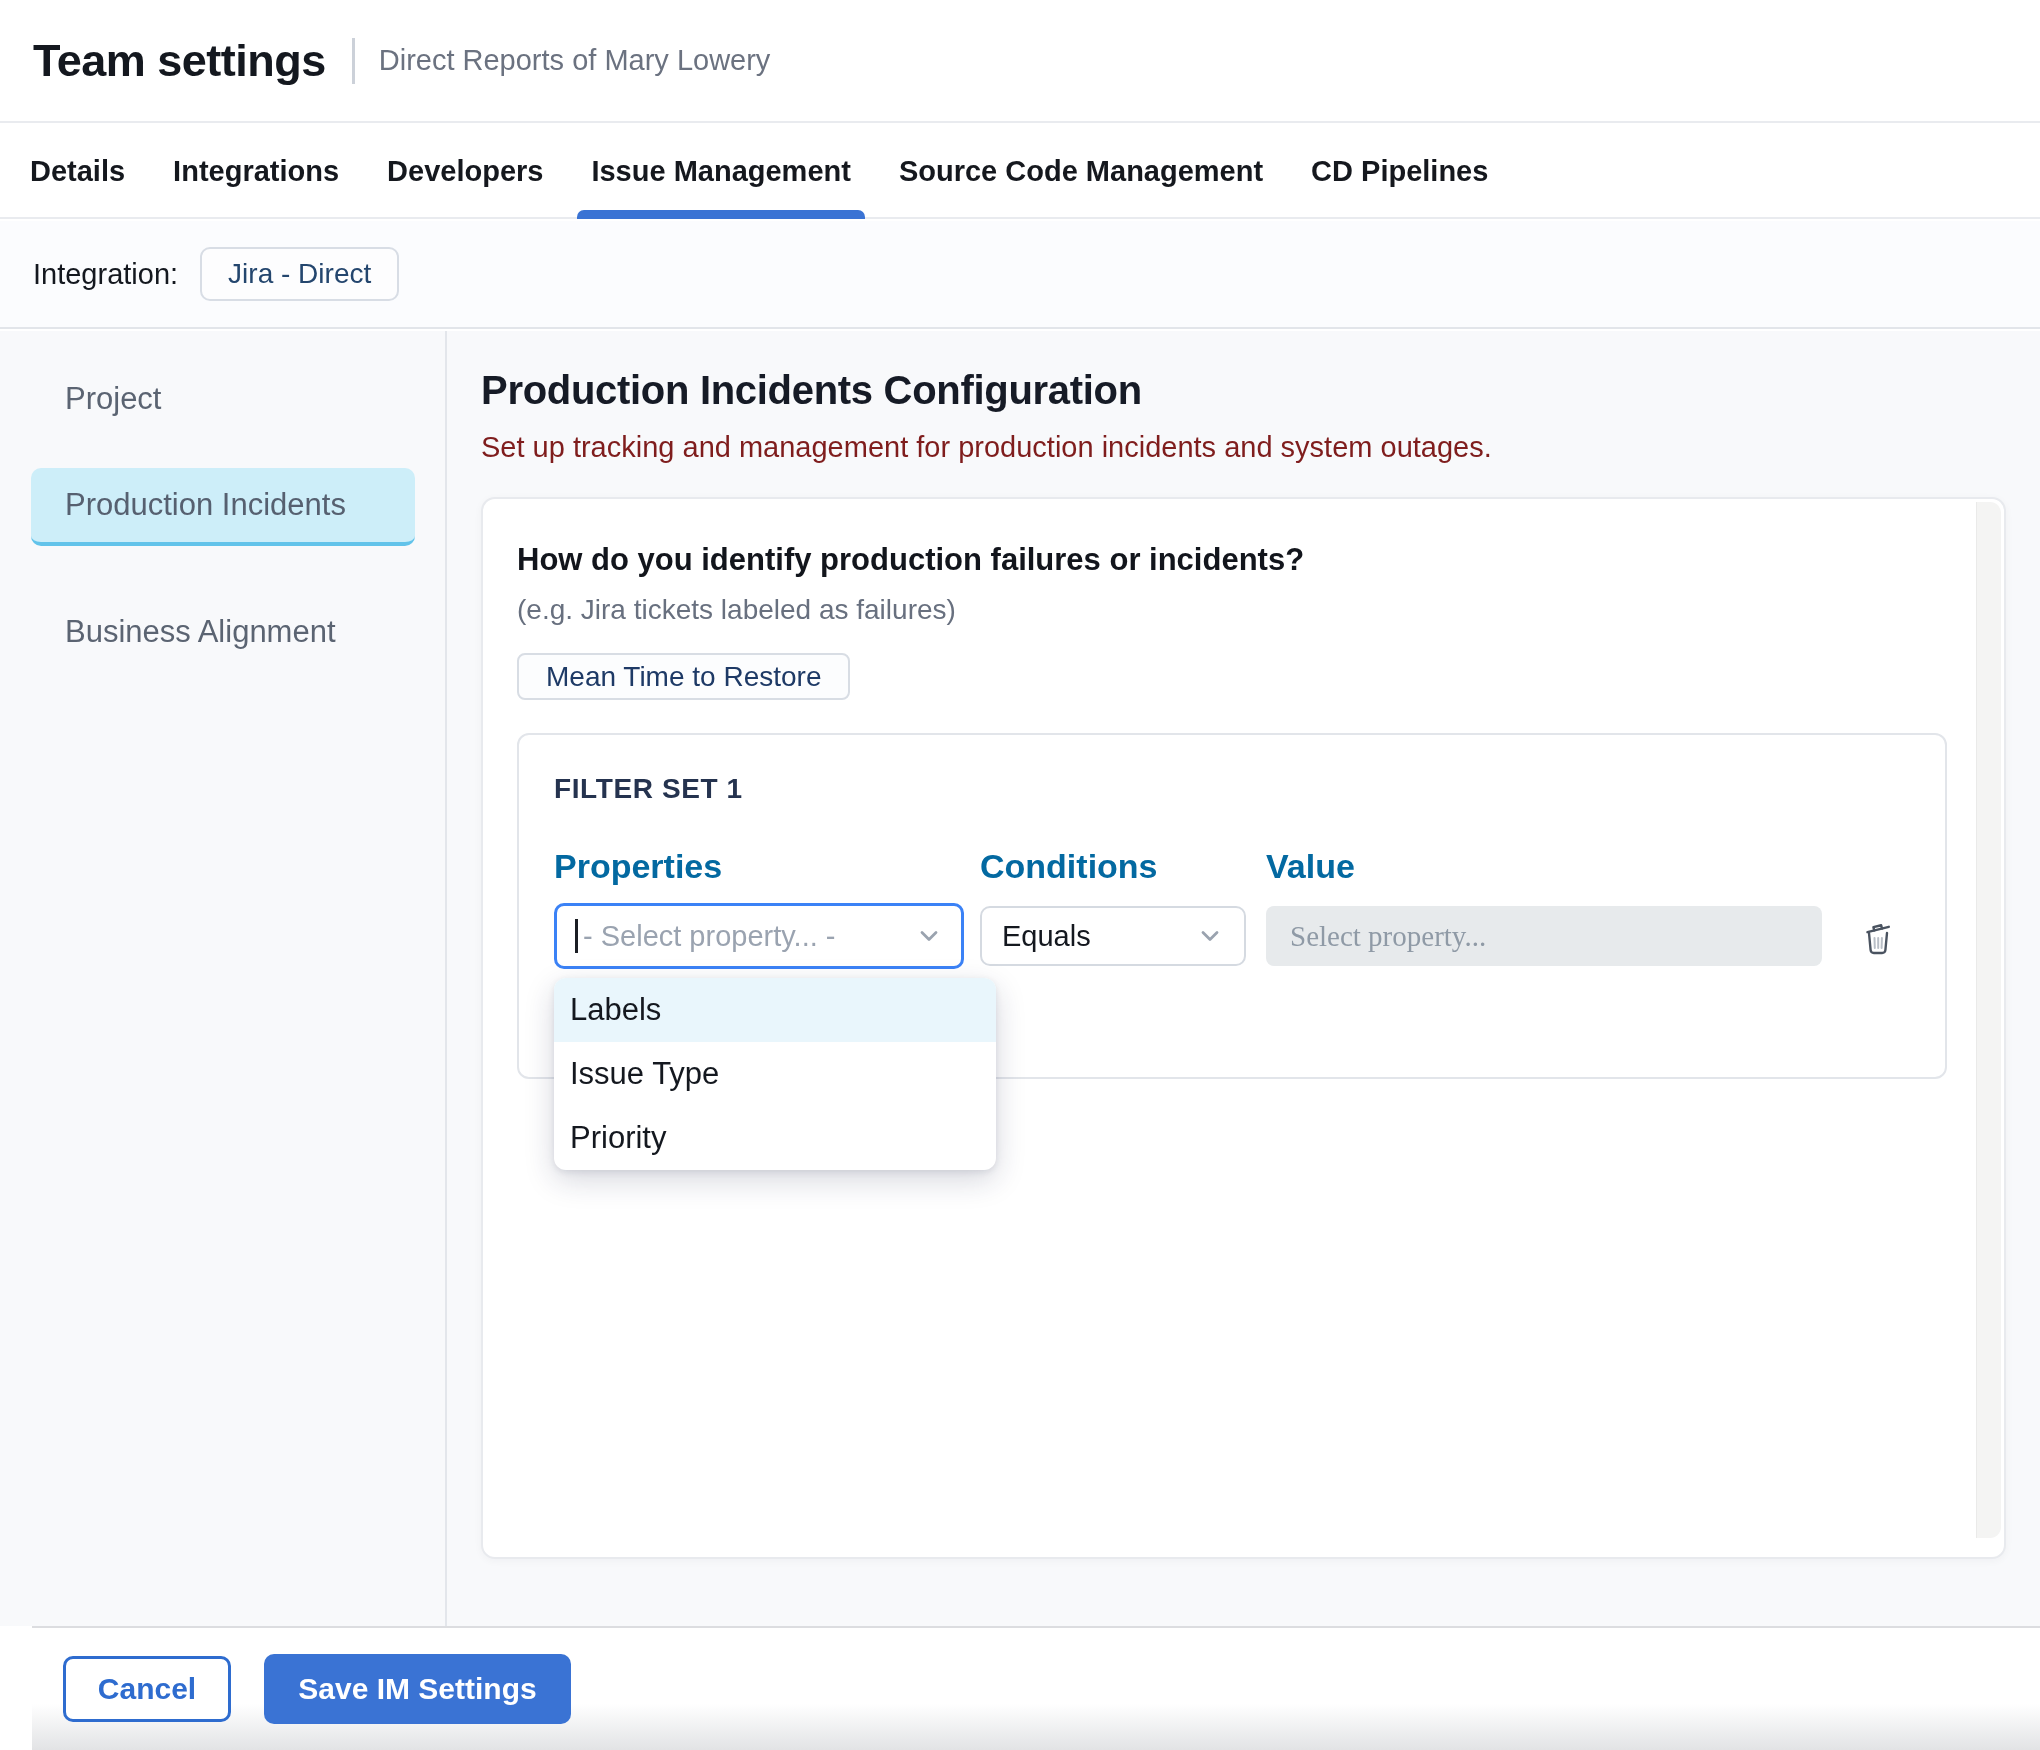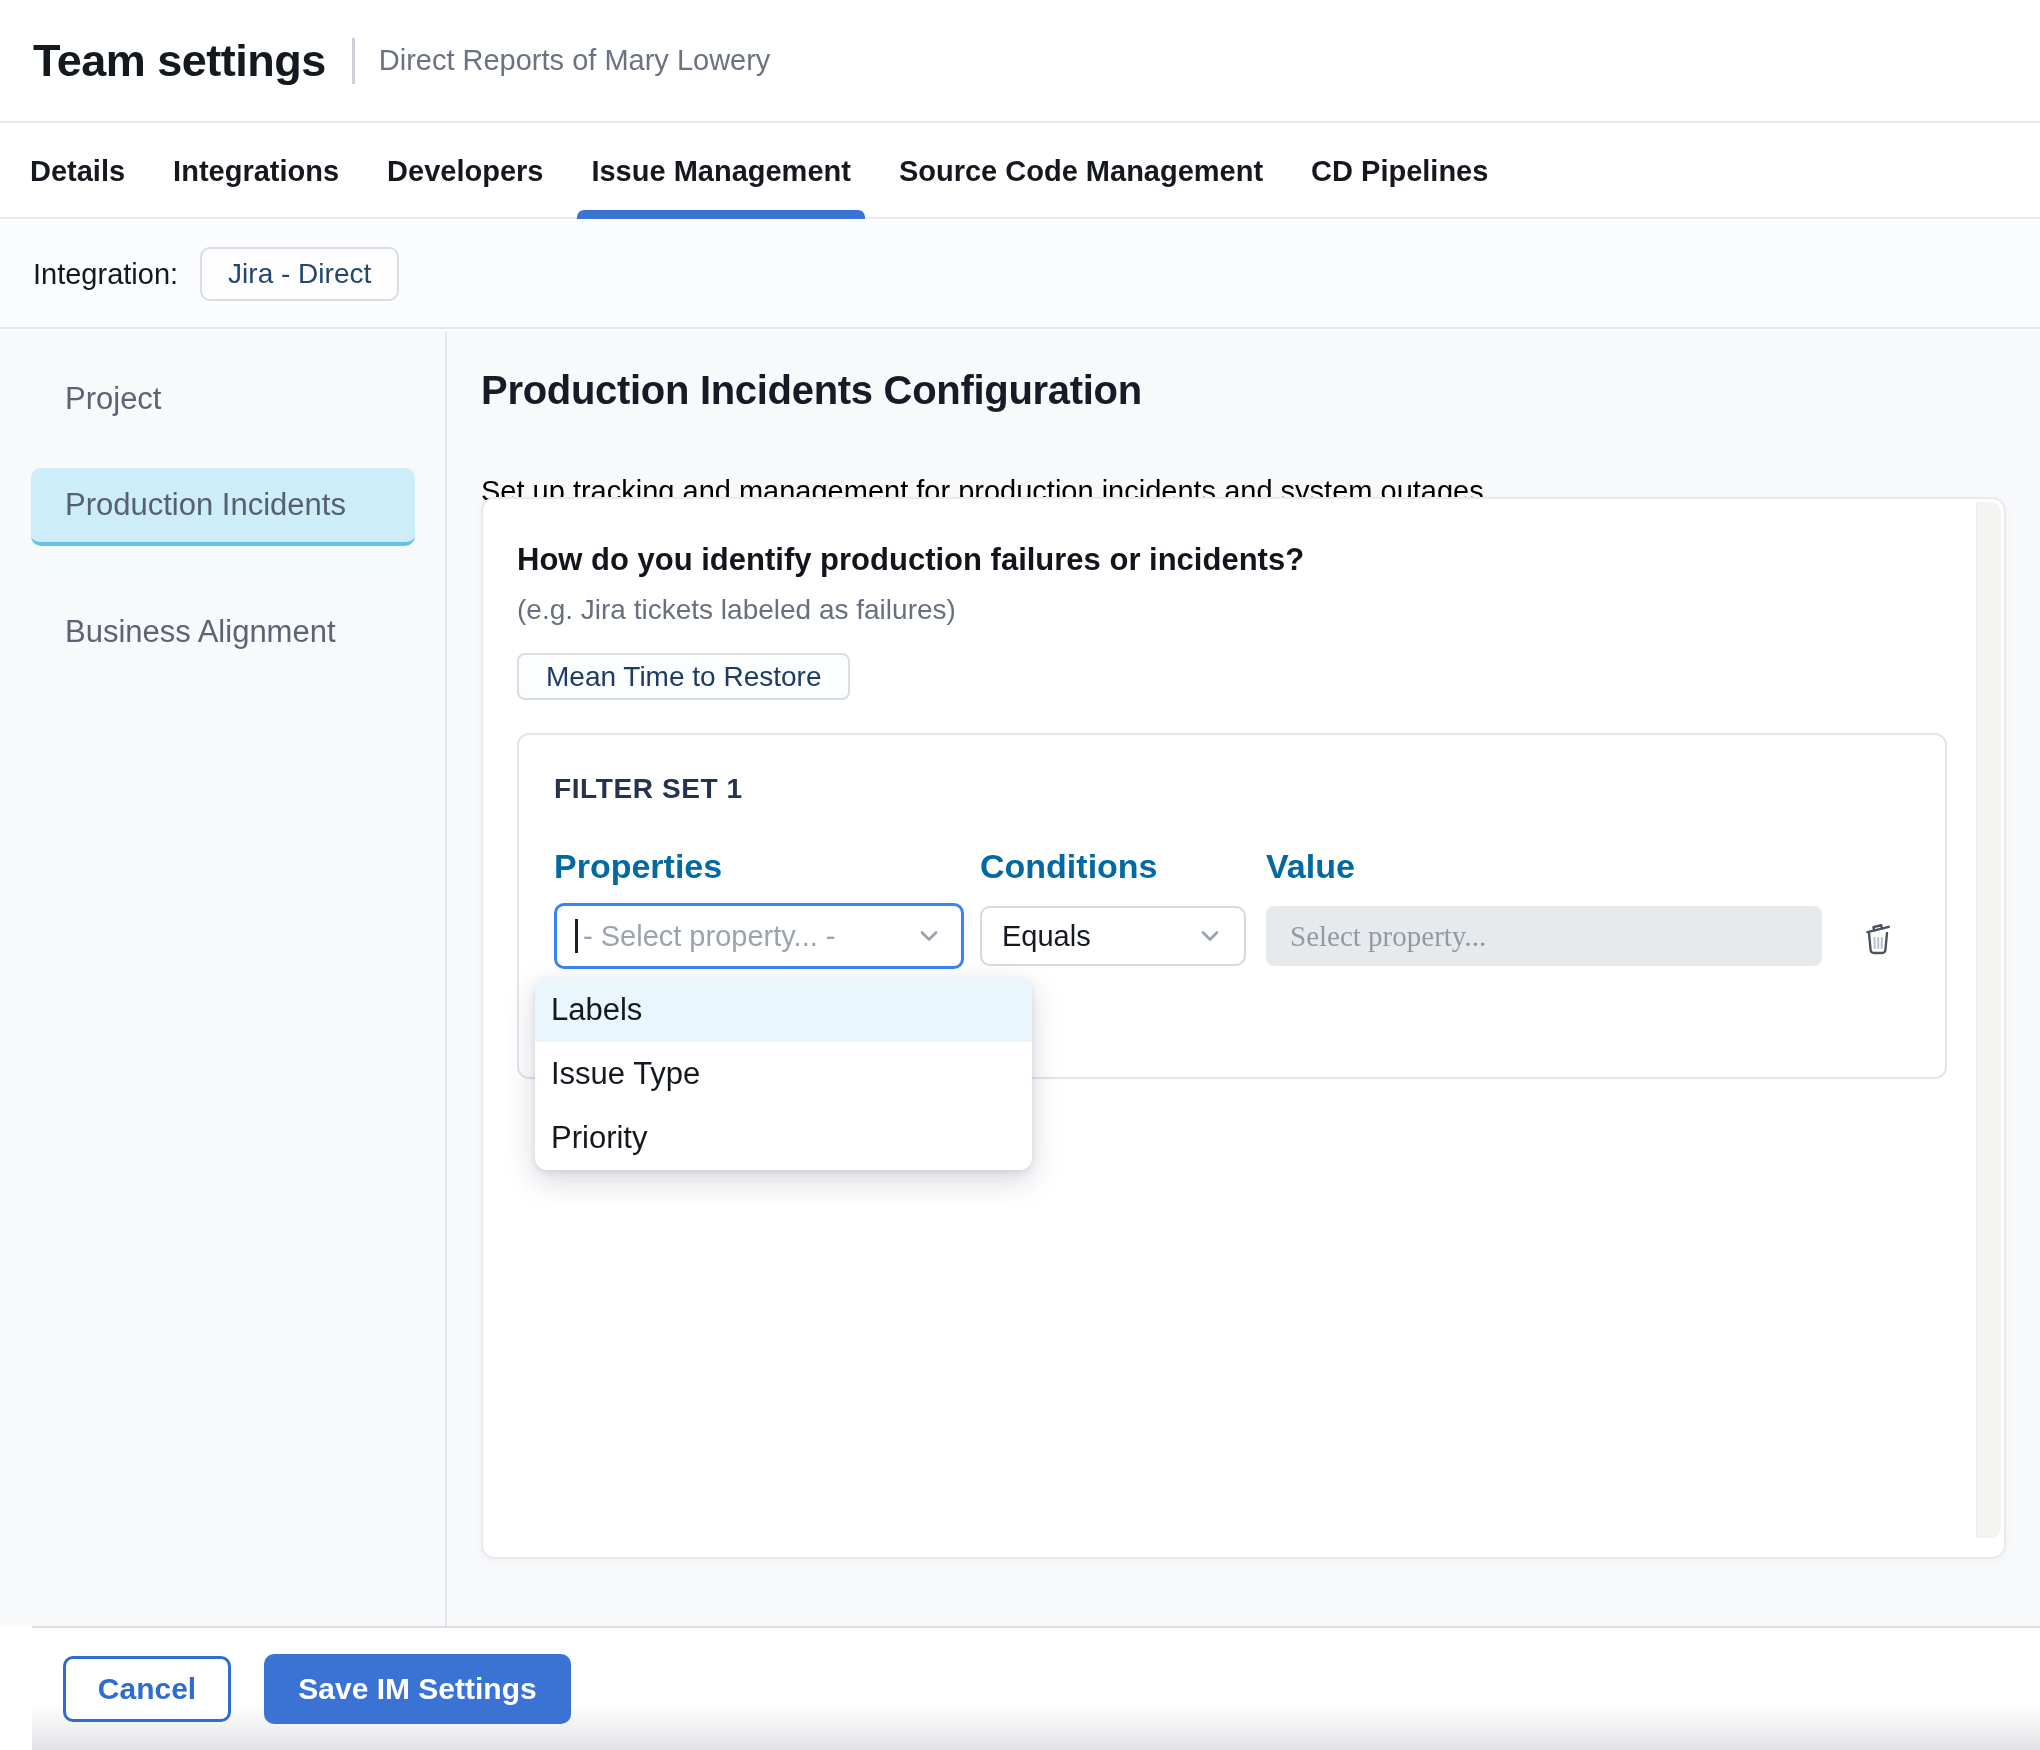--- a/index.html
+++ b/index.html
@@ -48,21 +48,21 @@
   .sidebar{position:absolute;top:0;left:0;width:447px;height:100%;border-right:2px solid #e3e6eb;}
   .side-item{position:absolute;left:31px;width:384px;height:78px;display:flex;align-items:center;
     padding-left:34px;font-size:31px;color:#5b6472;border-radius:10px;cursor:pointer;}
   .side-item.active{background:var(--sidebar-active-bg);border-bottom:4px solid var(--sidebar-active-border);color:#566070;}
   .side-item:nth-child(1){top:29px;}
   .side-item:nth-child(2){top:137px;}
   .side-item:nth-child(3){top:262px;}
 
   .main{position:absolute;left:481px;top:0;right:0;height:100%;}
   .main-heading{position:absolute;left:0;top:37px;font-size:40px;font-weight:700;color:#161b26;letter-spacing:-0.3px;}
-  .main-subheading{position:absolute;left:0;top:100px;font-size:29px;color:#000000;margin-top:44px;}
+  .main-subheading{position:absolute;left:0;top:100px;font-size:29px;color:#7f1d1d;}
 
   .card{position:absolute;left:0;top:166px;width:1525px;height:1062px;background:#fff;
     border:2px solid #e8eaee;border-radius:14px;box-shadow:0 2px 8px rgba(25,35,60,0.04);}
   .scroll-track{position:absolute;top:3px;right:3px;width:25px;height:1036px;background:#f4f4f3;
     border-left:1px solid #eaeae9;border-radius:0 11px 11px 0;}
   .question{position:absolute;left:34px;top:43px;font-size:31px;font-weight:700;color:#12151c;}
   .question-hint{position:absolute;left:34px;top:95px;font-size:28px;color:#68707f;}
   .metric-chip{position:absolute;left:34px;top:154px;display:inline-flex;align-items:center;height:47px;
     padding:0 27px;border:2px solid #d8dde4;border-radius:8px;background:#fcfdfe;
     color:#1e3a66;font-size:28px;cursor:pointer;}
@@ -87,21 +87,21 @@
   .chevron{flex:none;width:28px;height:28px;color:#9aa3af;}
 
   .value-input{position:absolute;left:747px;top:171px;width:556px;height:60px;background:var(--disabled-bg);
     border:none;border-radius:8px;padding:16px 24px;font-size:29px;color:#8f9aa6;
     font-family:Liberation Serif, serif;}
   .value-input::placeholder{color:#8f9aa6;opacity:1;}
 
   .trash-btn{position:absolute;left:1336px;top:180px;width:46px;height:46px;background:none;
     border:none;cursor:pointer;color:#4a5360;}
 
-  .dropdown{position:absolute;left:52px;top:479px;width:497px;height:192px;background:#fff;
+  .dropdown{position:absolute;left:71px;top:479px;width:442px;height:192px;background:#fff;
     border-radius:12px;box-shadow:0 10px 30px rgba(25,35,70,0.18),0 2px 6px rgba(25,35,70,0.10);
     overflow:hidden;z-index:6;text-align:right;}
   .dropdown-item{height:64px;display:flex;align-items:center;padding-left:16px;
     font-size:31px;color:#14181f;cursor:pointer;}
   .dropdown-item.highlighted{background:var(--option-highlight);}
 
   
   .footer{position:absolute;left:0;right:0;bottom:0;height:124px;border-top:2px solid #dcdde0;
     background:linear-gradient(180deg,#ffffff 0%,#ffffff 62%,#e2e3e5 100%);
     display:flex;align-items:center;padding-left:31px;gap:33px;margin-left:32px;}

